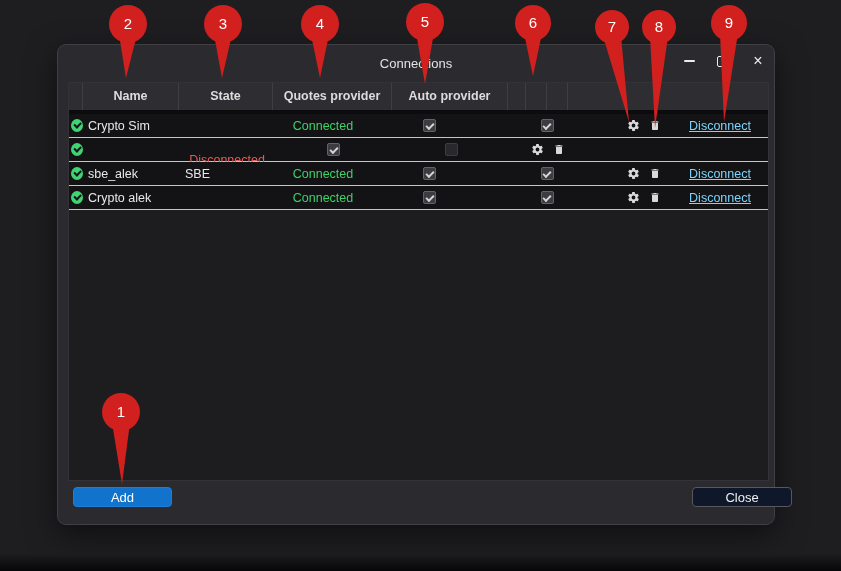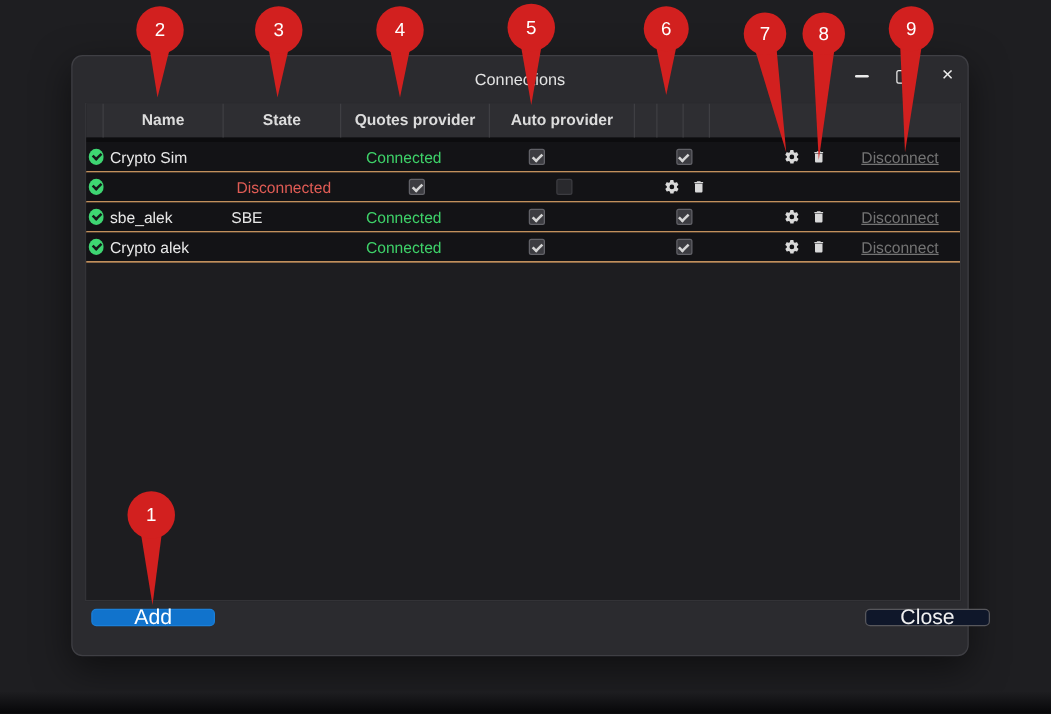--- a/index.html
+++ b/index.html
@@ -48,46 +48,46 @@
   .gapstrip{height:4px;background:#0c0c0e;}
   .trow{display:flex;height:24px;background:#131316;border-bottom:1px solid #fdba74;box-sizing:border-box;}
   .cell{
     box-sizing:border-box;height:23px;display:flex;align-items:center;justify-content:center;
     color:#e8e8e8;font-size:12.5px;white-space:nowrap;overflow:hidden;
   }
   .c0{width:14px}.c1{width:96px}.c2{width:97px}.c3{width:94px}.c4{width:119px}
   .c5{width:116px}.c6{width:18px}.c7{width:21px}.c8{width:21px}.c9{flex:1}
   .cell.left{justify-content:flex-start;padding-left:5px;}
   .cell[data-kind="connected"]{color:#3ed169;}
-  .cell[data-kind="disconnected"]{color:#e05c55;}
+  .cell[data-kind="disconnected"]{color:#e05c55;margin-top:10px;}
   .okdot{
     width:13px;height:13px;border-radius:50%;background:#3ed572;
     display:flex;align-items:center;justify-content:center;margin-left:2px;
   }
   .okdot::after{
     content:"";display:block;width:5px;height:2.6px;margin-top:-2px;
     border-left:2px solid #15161a;border-bottom:2px solid #15161a;transform:rotate(-45deg);
   }
   .cb{
     width:13px;height:13px;box-sizing:border-box;border-radius:2px;
     background:#29292d;border:1px solid #3c3c41;display:block;
   }
   .cb[data-checked="true"]{background:#3c3c41;border-color:#626268;}
   .cb[data-checked="true"]::after{
     content:"";display:block;width:6px;height:3px;margin:2.5px auto 0;
     border-left:2px solid #d6d6d6;border-bottom:2px solid #d6d6d6;transform:rotate(-45deg);
   }
   .iconbtn{display:flex;align-items:center;justify-content:center;width:100%;height:100%;cursor:default;}
-  .link{color:#737373;text-decoration:underline;cursor:default;padding-left:7px;}
+  .link{color:#7dd3fc;text-decoration:underline;cursor:default;padding-left:7px;}
   .empty-area{flex:1;background:#1d1d20;}
   .body-rows{display:flex;flex-direction:column;}
   
   .btn{
-    position:absolute;top:442px;height:14px;box-sizing:border-box;border-radius:4px;
-    font-size:17px;display:flex;align-items:center;justify-content:center;cursor:default;
+    position:absolute;top:442px;height:20px;box-sizing:border-box;border-radius:4px;
+    font-size:13px;display:flex;align-items:center;justify-content:center;cursor:default;
     font-family:inherit;
   }
   .btn-add{left:15px;width:99px;background:#1173cc;color:#fff;border:1px solid #1a7fd9;}
   .btn-close{left:634px;width:100px;background:#0f172a;color:#f0f0f0;border:1px solid #57575c;}
   
   #callout-layer{position:absolute;left:0;top:0;width:841px;height:571px;pointer-events:none;}
   #callout-layer text{font-family:"Liberation Sans","DejaVu Sans",sans-serif;}
 </style>
 </head>
 <body>

